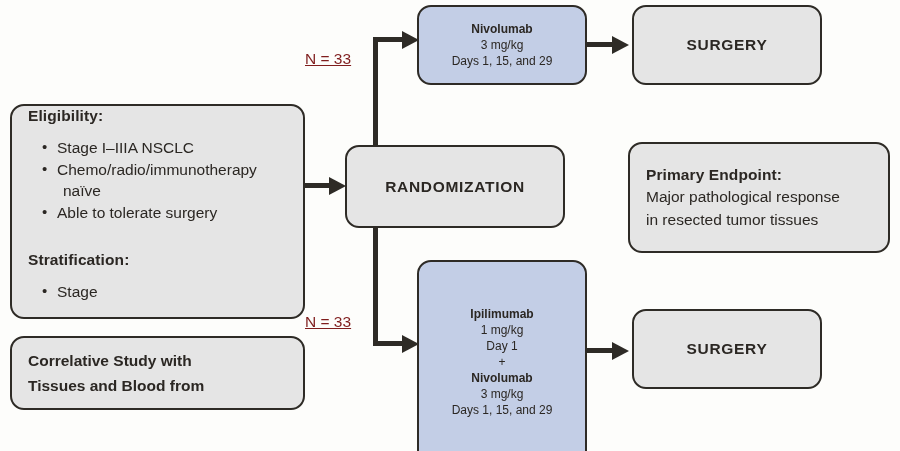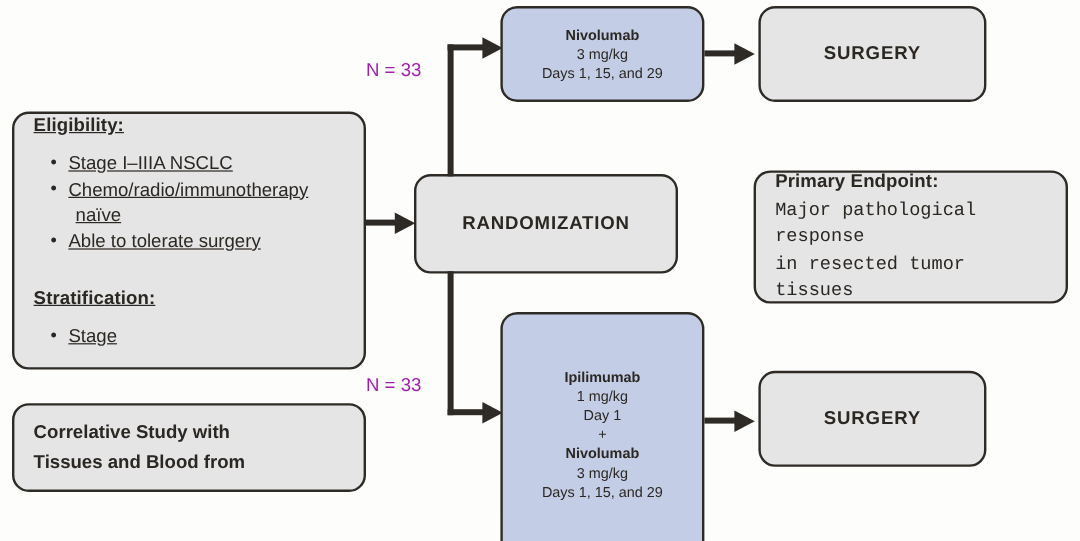--- a/index.html
+++ b/index.html
@@ -30,21 +30,20 @@
 
   .box.centered { align-items: center; text-align: center; }
 
   .heading {
     font-weight: bold;
     font-size: 15.5px;
     letter-spacing: 0.1px;
   }
   .bodyline {
     font-size: 15.5px;
-    font-family: Liberation Mono, monospace;
   }
   .caps {
     font-weight: bold;
     font-size: 15.5px;
     letter-spacing: 0.7px;
   }
 
   
   .elig-inner {
     padding: 0 16px;
@@ -103,30 +102,31 @@
     height: 0;
   }
   .arrowhead.right {
     border-top: 9px solid transparent;
     border-bottom: 9px solid transparent;
     border-left: 17px solid #2e2b26;
   }
   .nlabel {
     position: absolute;
     font-size: 15.5px;
-    color: #a21caf;
+    color: #7f1d1d;
     white-space: nowrap;
+    text-decoration: underline;
   }
 </style>
 </head>
 <body>
 
 <div id="canvas">
 
-  <div class="box tan" style="left:10px; top:93px; width:295px; height:215px;text-decoration:underline;">
+  <div class="box tan" style="left:10px; top:104px; width:295px; height:215px;">
     <div class="elig-inner">
       <div class="heading">Eligibility:</div>
       <ul class="bullets">
         <li>Stage I–IIIA NSCLC</li>
         <li>Chemo/radio/immunotherapy</li>
         <li class="cont">naïve</li>
         <li>Able to tolerate surgery</li>
       </ul>
       <div class="gap"></div>
       <div class="heading">Stratification:</div>

